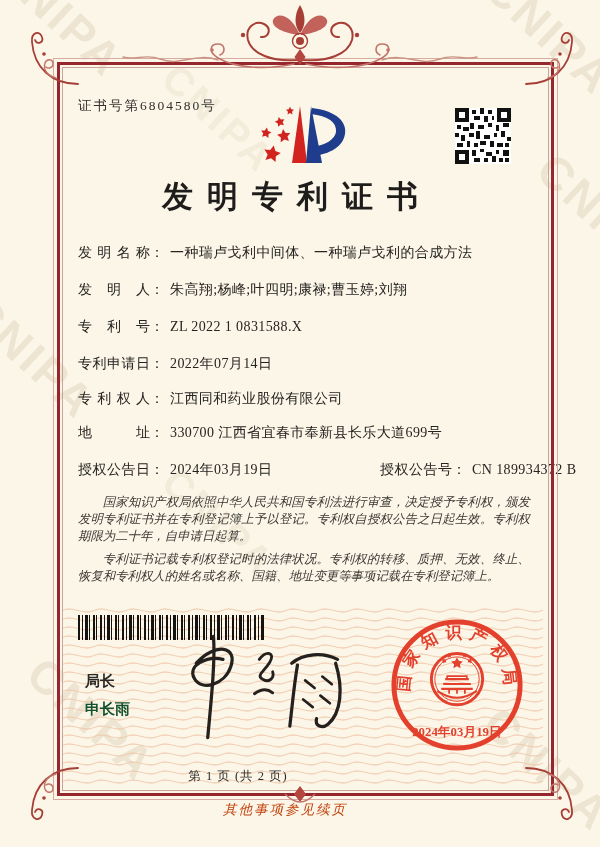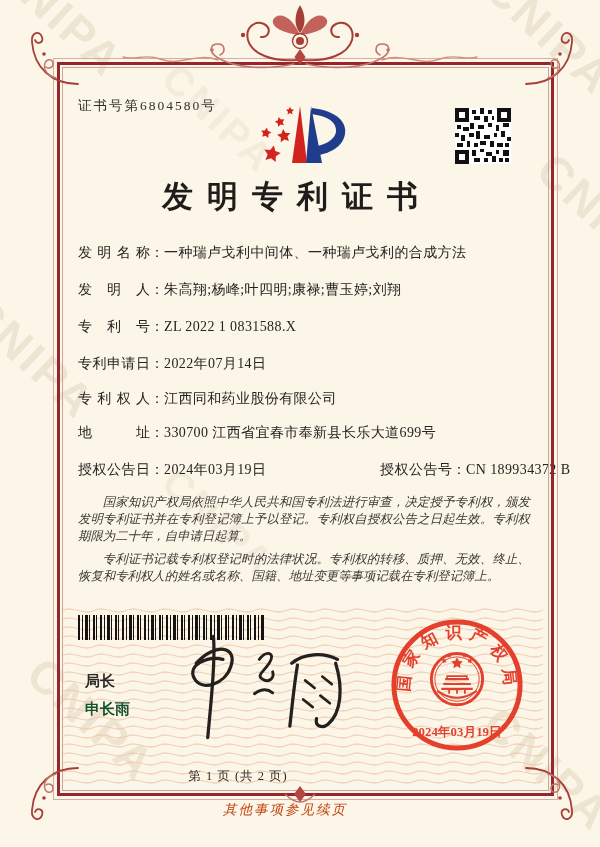--- a/index.html
+++ b/index.html
@@ -27,21 +27,21 @@
   .qr{left:455px;top:108px;width:56px;height:56px;z-index:3;}
 
   .title{left:12px;top:176px;width:556px;text-align:center;font-size:31px;font-weight:bold;
          letter-spacing:14px;text-indent:14px;color:#1f1d1b;z-index:3;}
 
   .fields{z-index:3;}
   .frow{position:absolute;left:78px;font-size:14px;white-space:nowrap;color:#262421;}
   .flabel{display:inline-block;width:72px;text-align:justify;text-align-last:justify;
           vertical-align:top;}
   .fcolon{display:inline-block;width:14px;}
-  .fvalue{letter-spacing:.4px;}
+  .fvalue{margin-left:6px;letter-spacing:.4px;}
   .fpair2{position:absolute;left:302px;top:0;}
 
   .paras{left:78px;top:494px;width:452px;z-index:3;font-size:12.4px;line-height:17px;
          font-style:italic;color:#3a3733;text-align:justify;}
   .paras p{margin:0 0 6px 0;text-indent:2em;}
 
   .barcode{left:78px;top:615px;width:186px;height:25px;z-index:3;
     background:repeating-linear-gradient(90deg,
       #151311 0 2px,transparent 2px 4px,#151311 4px 5px,transparent 5px 7px,
       #151311 7px 10px,transparent 10px 11px,#151311 11px 12px,transparent 12px 15px,

